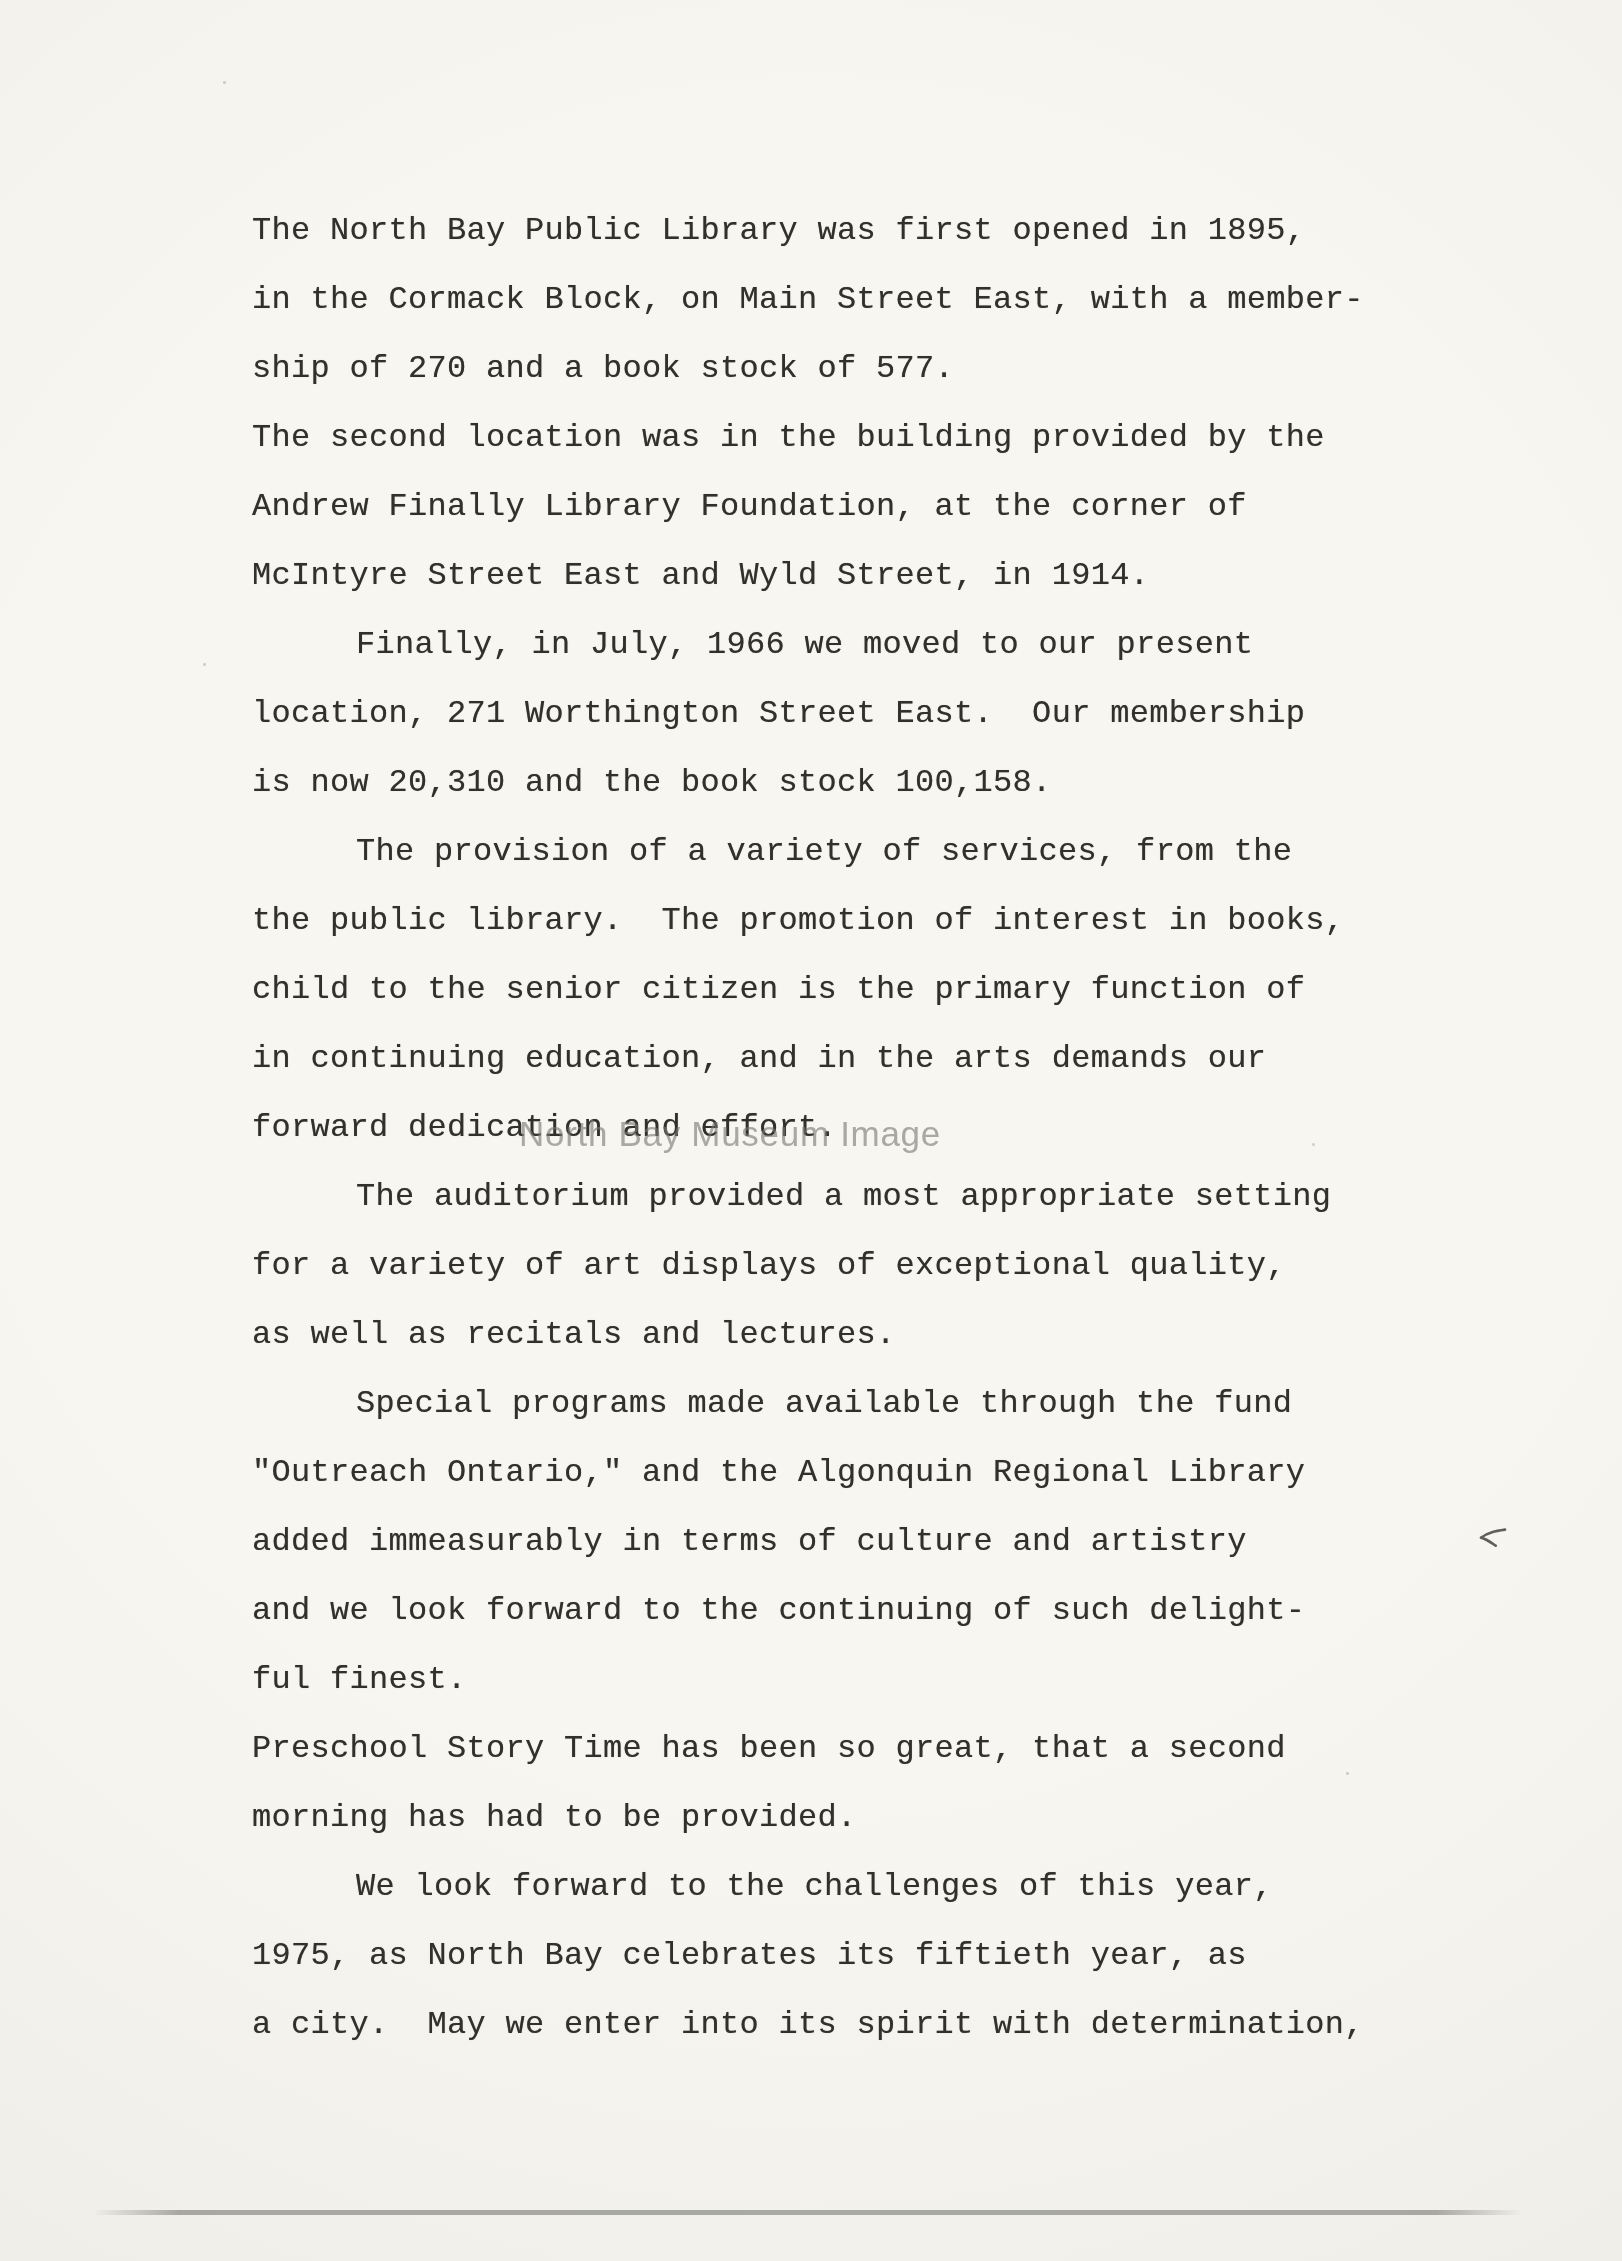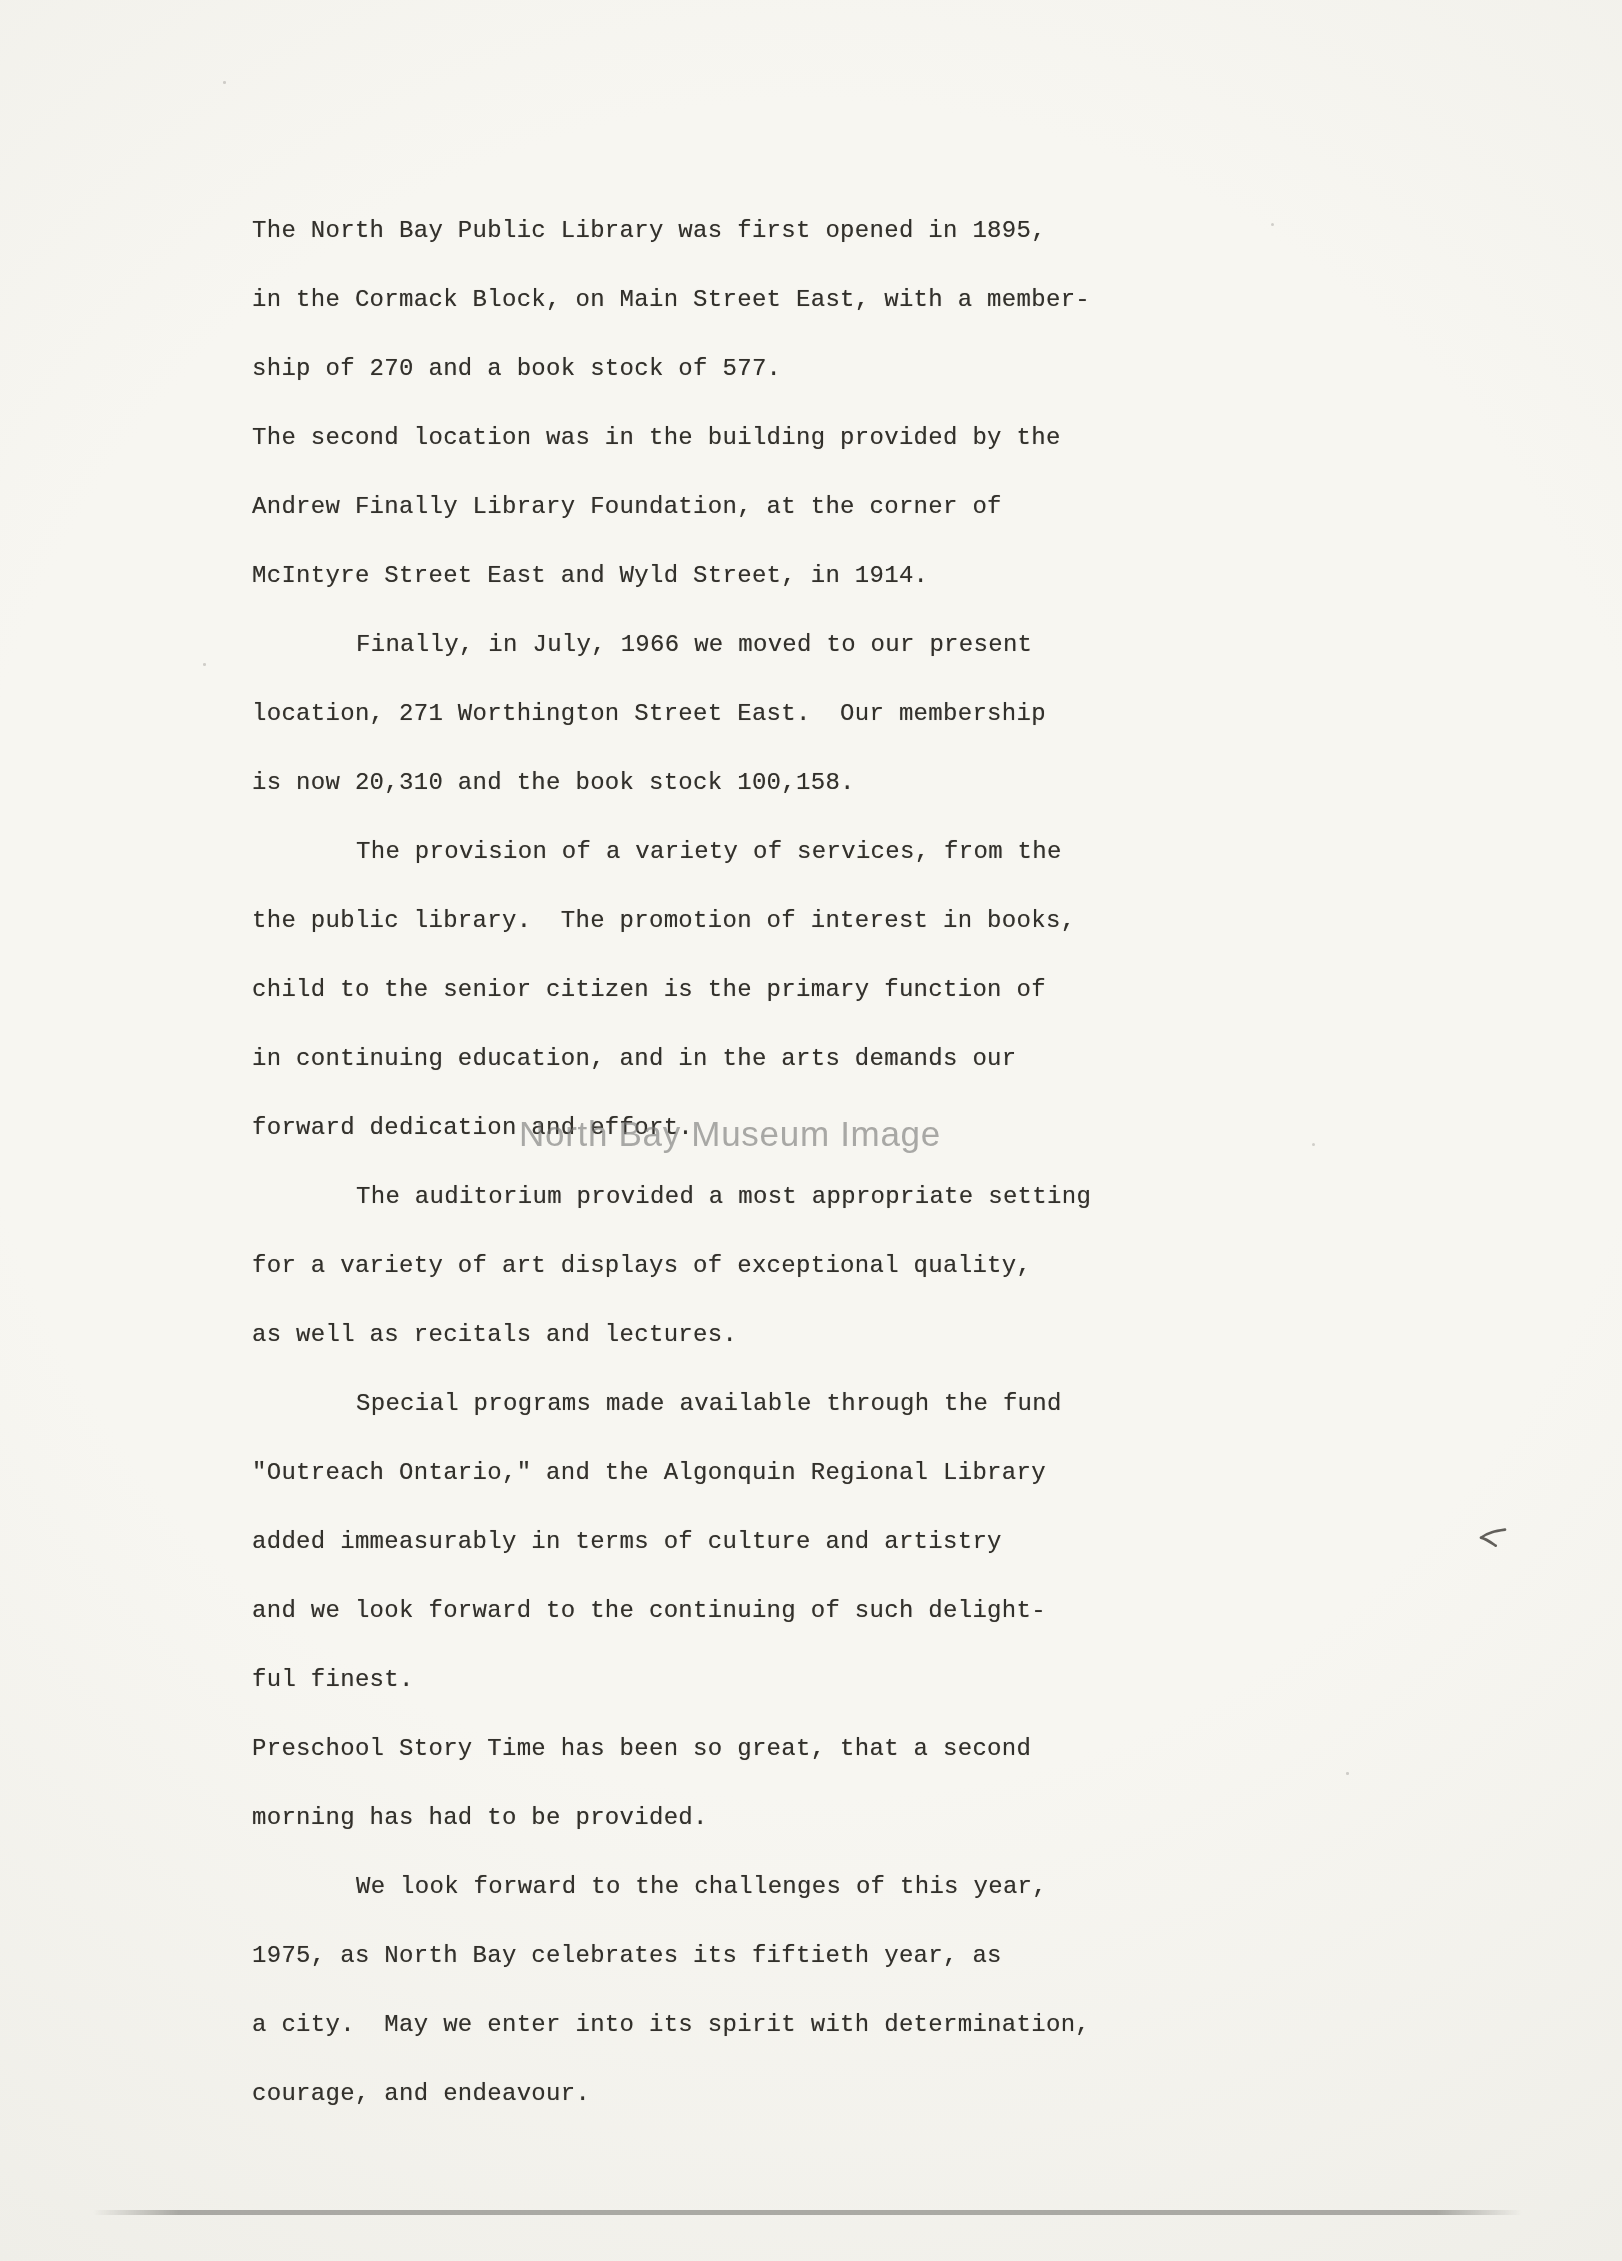--- a/index.html
+++ b/index.html
@@ -19,21 +19,21 @@
     inset: 0;
   }
   .text-block {
     position: absolute;
     top: 196px;
     left: 252px;
     right: 122px;
   }
   .line {
     white-space: pre;
-    font-size: 24px;
+    font-size: 32px;
     line-height: 69px;
     color: #32302b;
     letter-spacing: 0.3px;
     text-shadow: 0 0 0.7px rgba(40,38,34,0.45);
   }
   .line.indent {
     padding-left: 104px;
   }
   .watermark {
     position: absolute;
@@ -105,21 +105,20 @@
       <div class="line indent">Special programs made available through the fund</div>
       <div class="line">"Outreach Ontario," and the Algonquin Regional Library</div>
       <div class="line">added immeasurably in terms of culture and artistry</div>
       <div class="line">and we look forward to the continuing of such delight-</div>
       <div class="line">ful finest.</div>
       <div class="line">Preschool Story Time has been so great, that a second</div>
       <div class="line">morning has had to be provided.</div>
       <div class="line indent">We look forward to the challenges of this year,</div>
       <div class="line">1975, as North Bay celebrates its fiftieth year, as</div>
       <div class="line">a city.  May we enter into its spirit with determination,</div>
-      <div class="line">courage, and endeavour.</div>
     </div>
 
   <div class="watermark">North Bay Museum Image</div>
 
   <span class="pen-mark">
     <svg width="30" height="20" viewBox="0 0 44 30">
       <path d="M4 16 C 14 8, 26 6, 40 4 M4 16 C 12 18, 20 24, 26 28" fill="none" stroke="rgba(60,58,52,0.8)" stroke-width="4" stroke-linecap="round"></path>
     </svg>
   </span>
 

